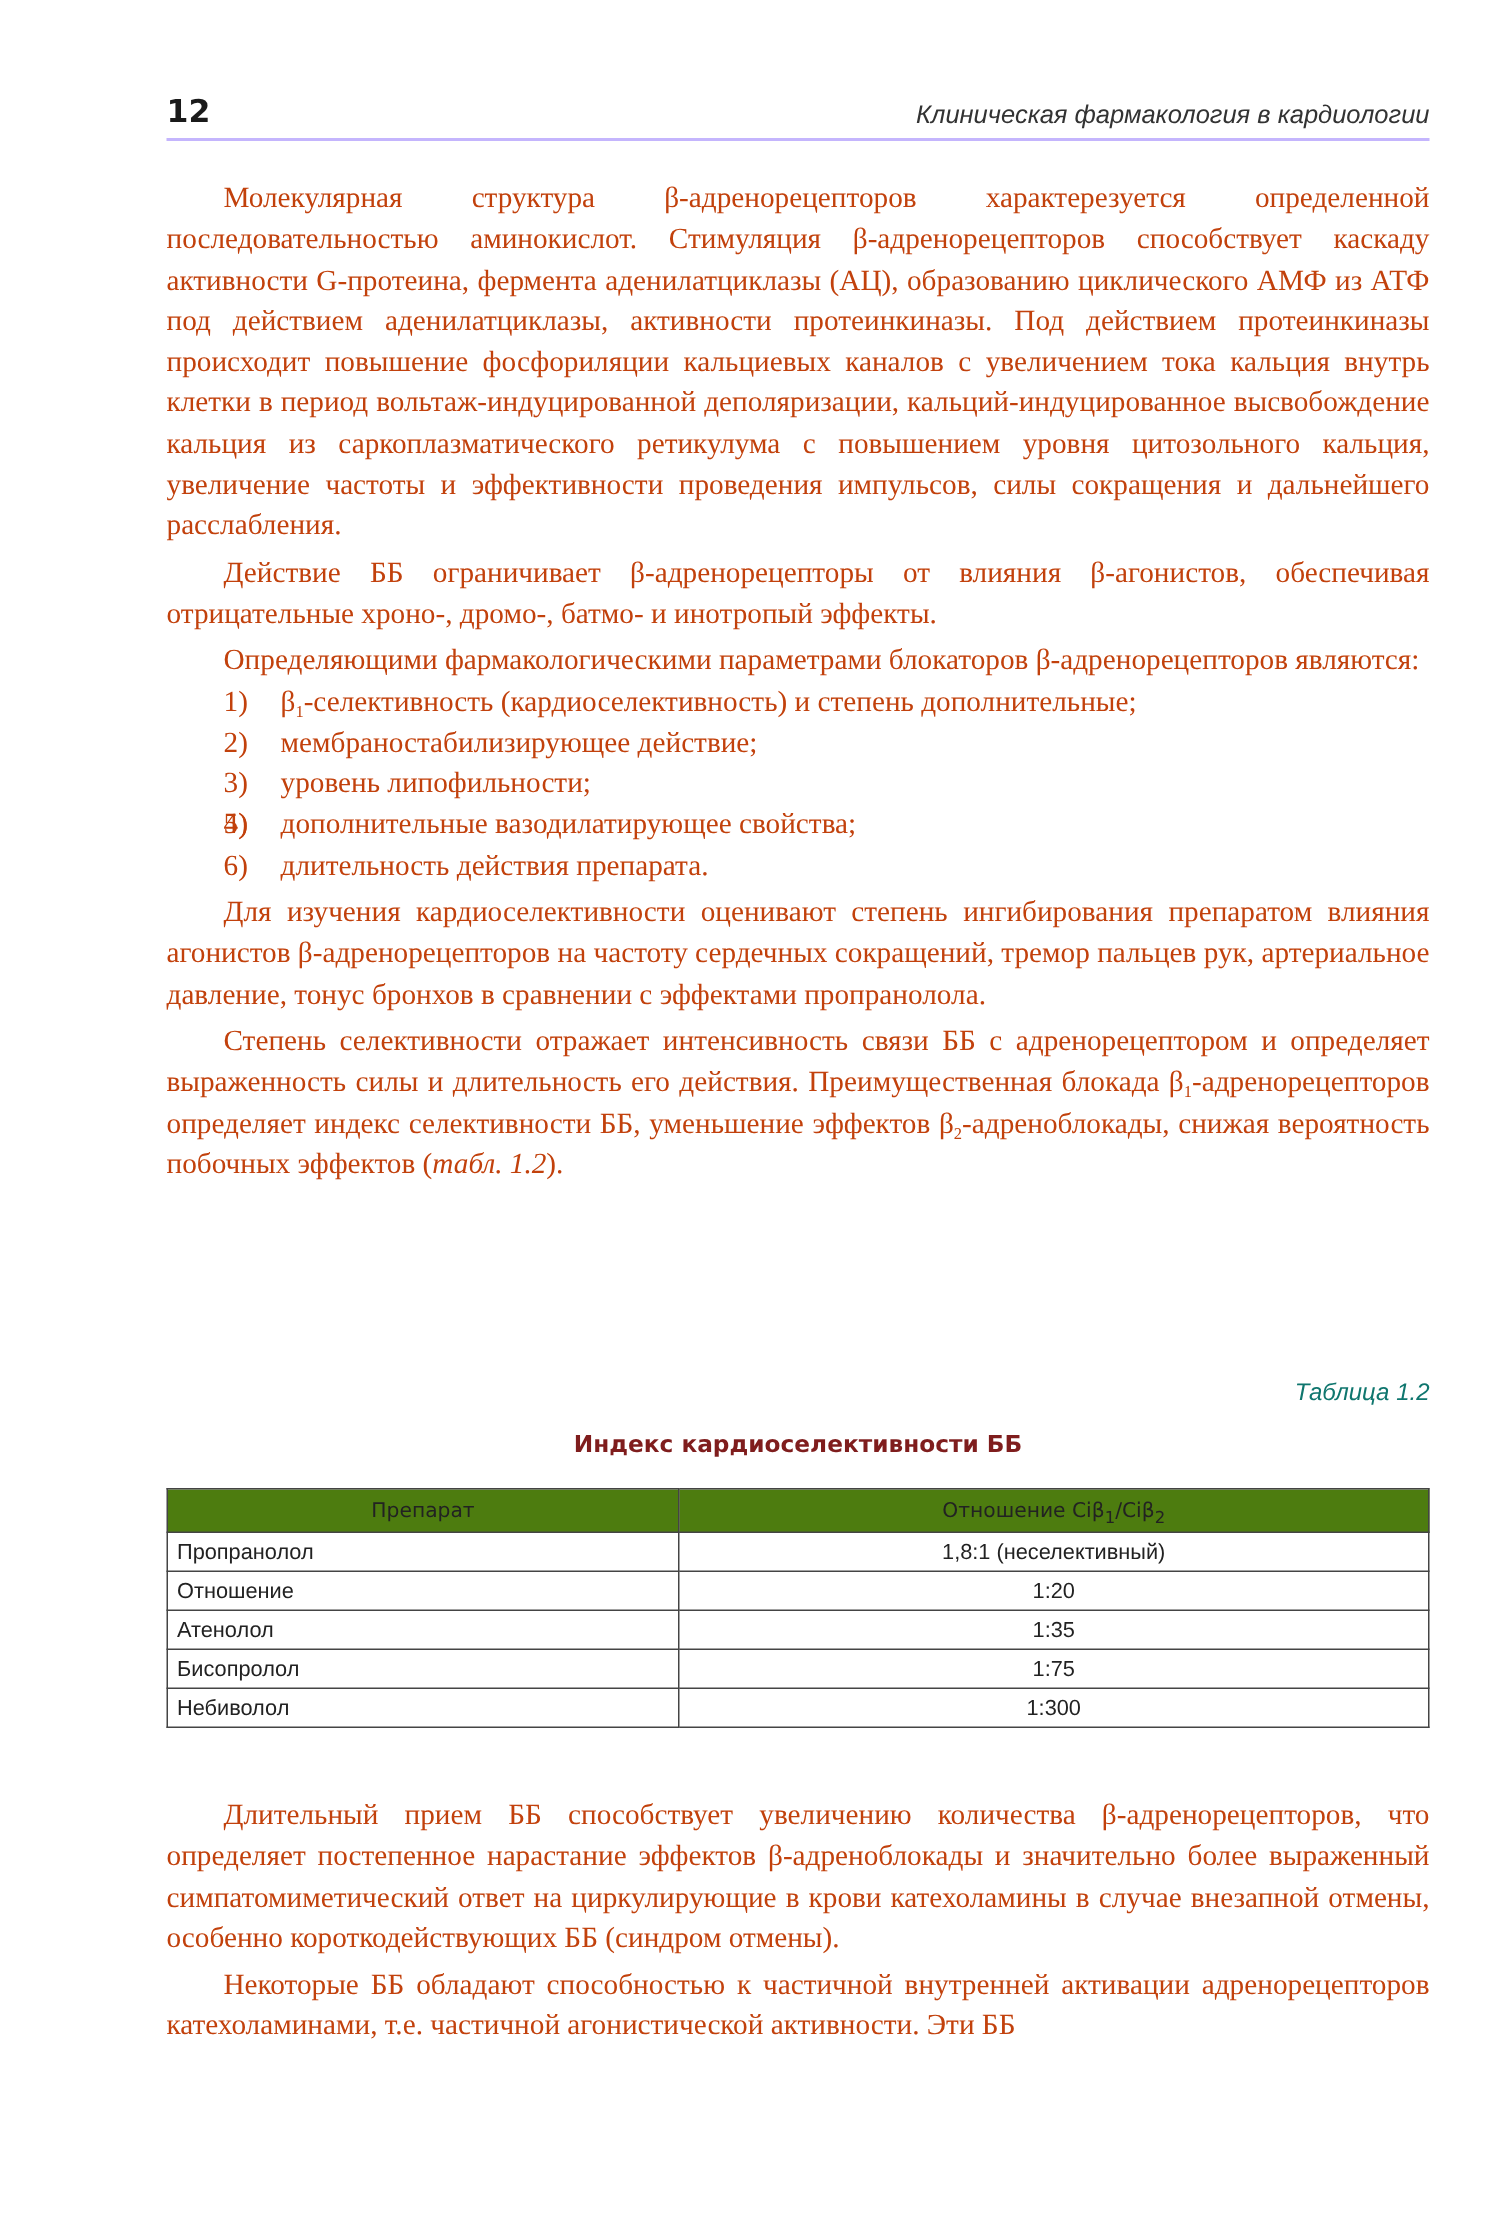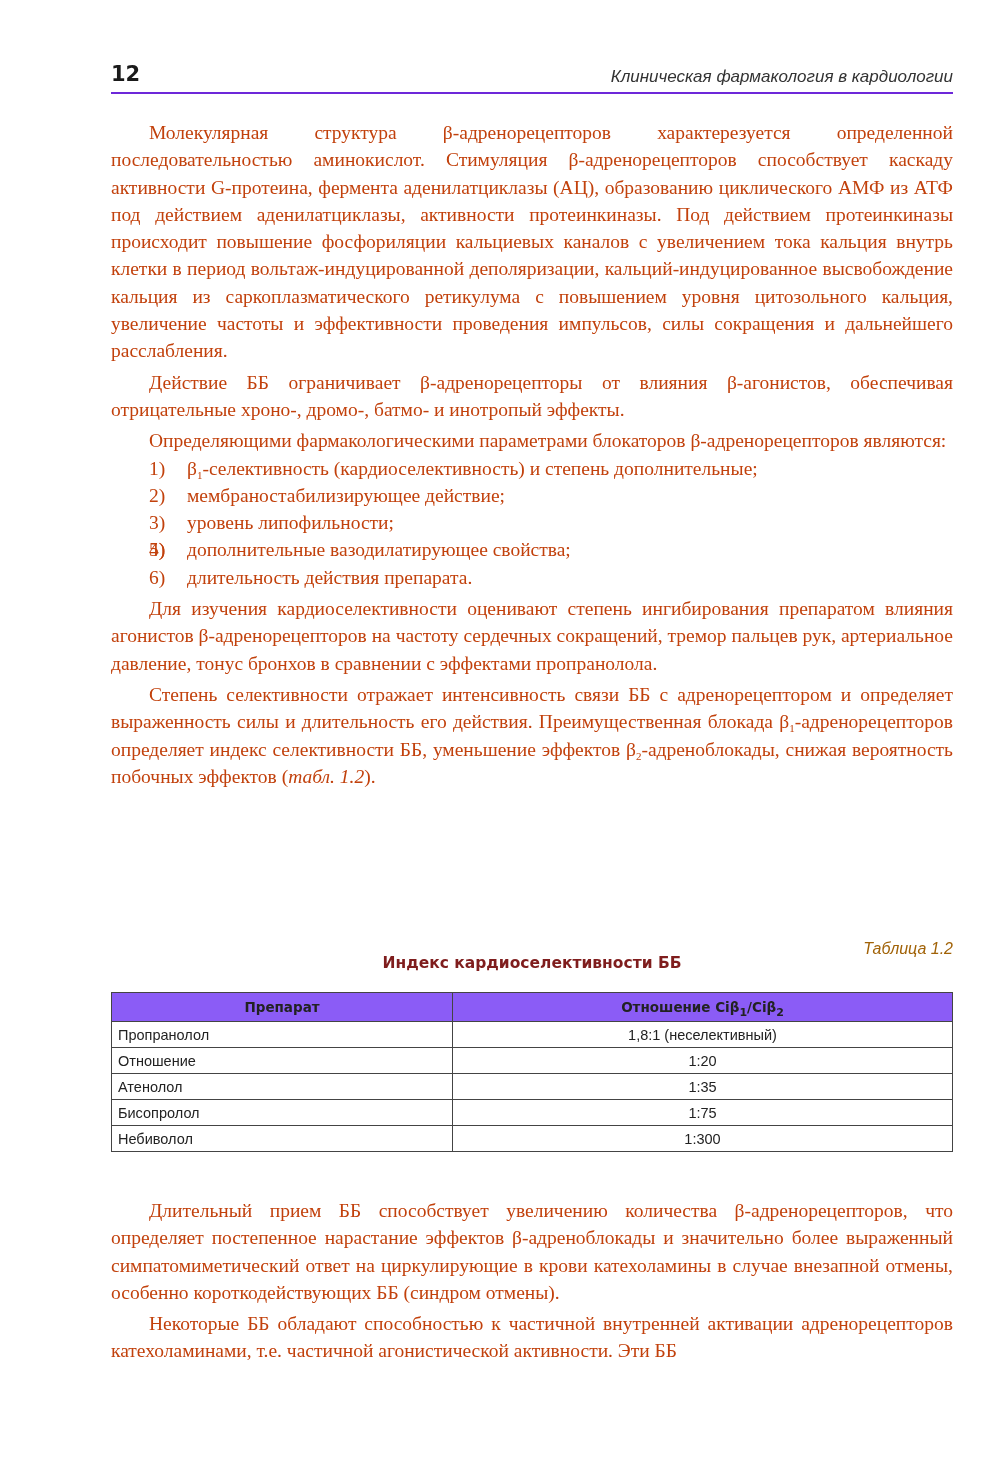--- a/index.html
+++ b/index.html
@@ -19,21 +19,21 @@
       left: 111px;
       top: 0;
       width: 842px;
     }
     .running-head {
       position: absolute;
       top: 62px;
       left: 0;
       width: 842px;
       height: 30px;
-      border-bottom: 2px solid #6d28d9;
+      border-bottom: 2px solid #c4b5fd;
     }
     .page-number {
       position: absolute;
       left: 0;
       top: 0;
       font-family: "DejaVu Sans", sans-serif;
       font-weight: bold;
       font-size: 21px;
       color: #1a1a1a;
     }
@@ -76,22 +76,21 @@
       left: 38px;
     }
     sub { font-size: 11px; vertical-align: -4px; line-height: 0; }
     .table-label {
       position: absolute;
       top: 920px;
       right: 0;
       font-family: "Liberation Sans", sans-serif;
       font-style: italic;
       font-size: 16px;
-      color: #a16207;
-      margin-top: 20px;
+      color: #0f766e;
     }
     .table-title {
       position: absolute;
       top: 954px;
       left: 0;
       width: 842px;
       text-align: center;
       font-family: "DejaVu Sans", sans-serif;
       font-weight: bold;
       font-size: 15.5px;
@@ -106,23 +105,23 @@
       font-family: "Liberation Sans", sans-serif;
       font-size: 14.5px;
       color: #222;
     }
     table.data th, table.data td {
       border: 1px solid #444;
       height: 25px;
       padding: 0 6px;
     }
     table.data th {
-      background: #8b5cf6;
+      background: #4d7c0f;
       font-family: "DejaVu Sans", sans-serif;
-      font-weight: bold;
+      font-weight: normal;
       font-size: 13.5px;
       height: 28px;
     }
     table.data td.c2 { text-align: center; }
     table.data th.c1 { width: 328px; }
   </style>
 </head>
 <body>
 
 <div class="page">

